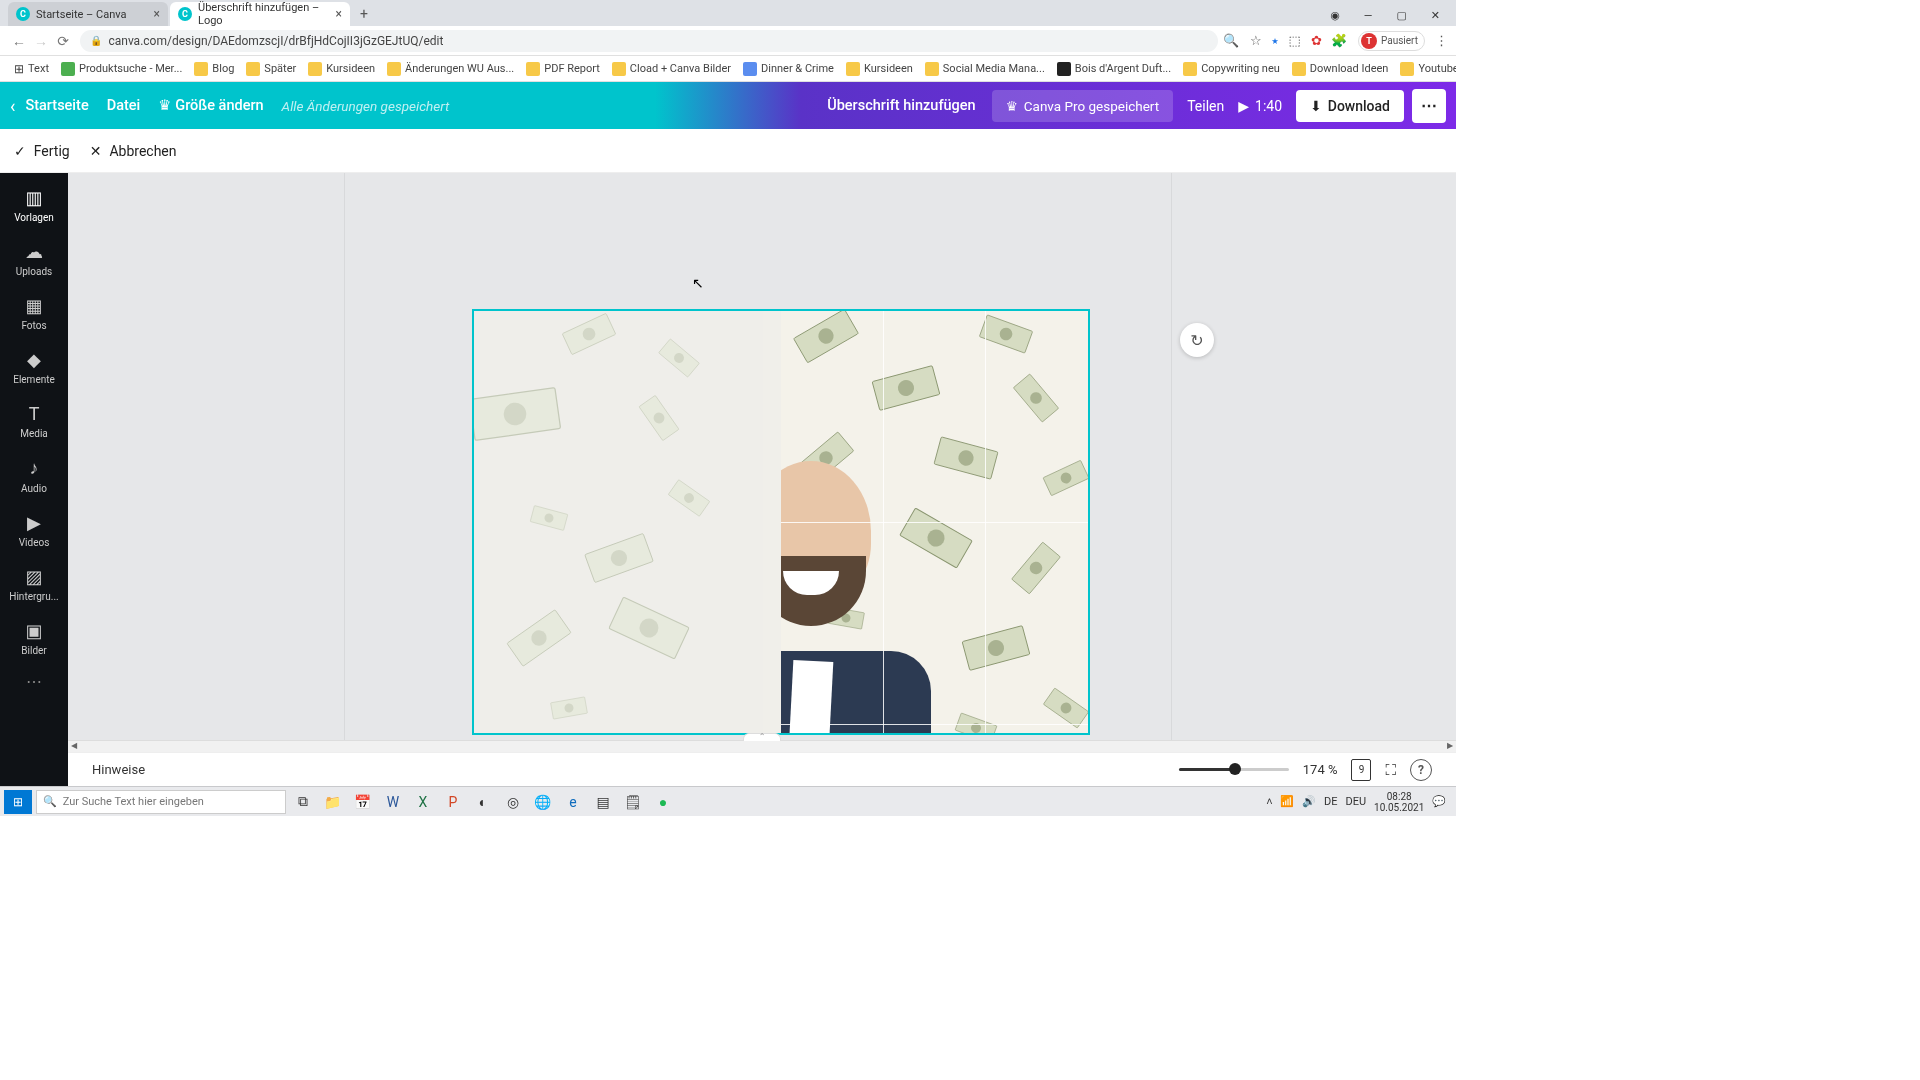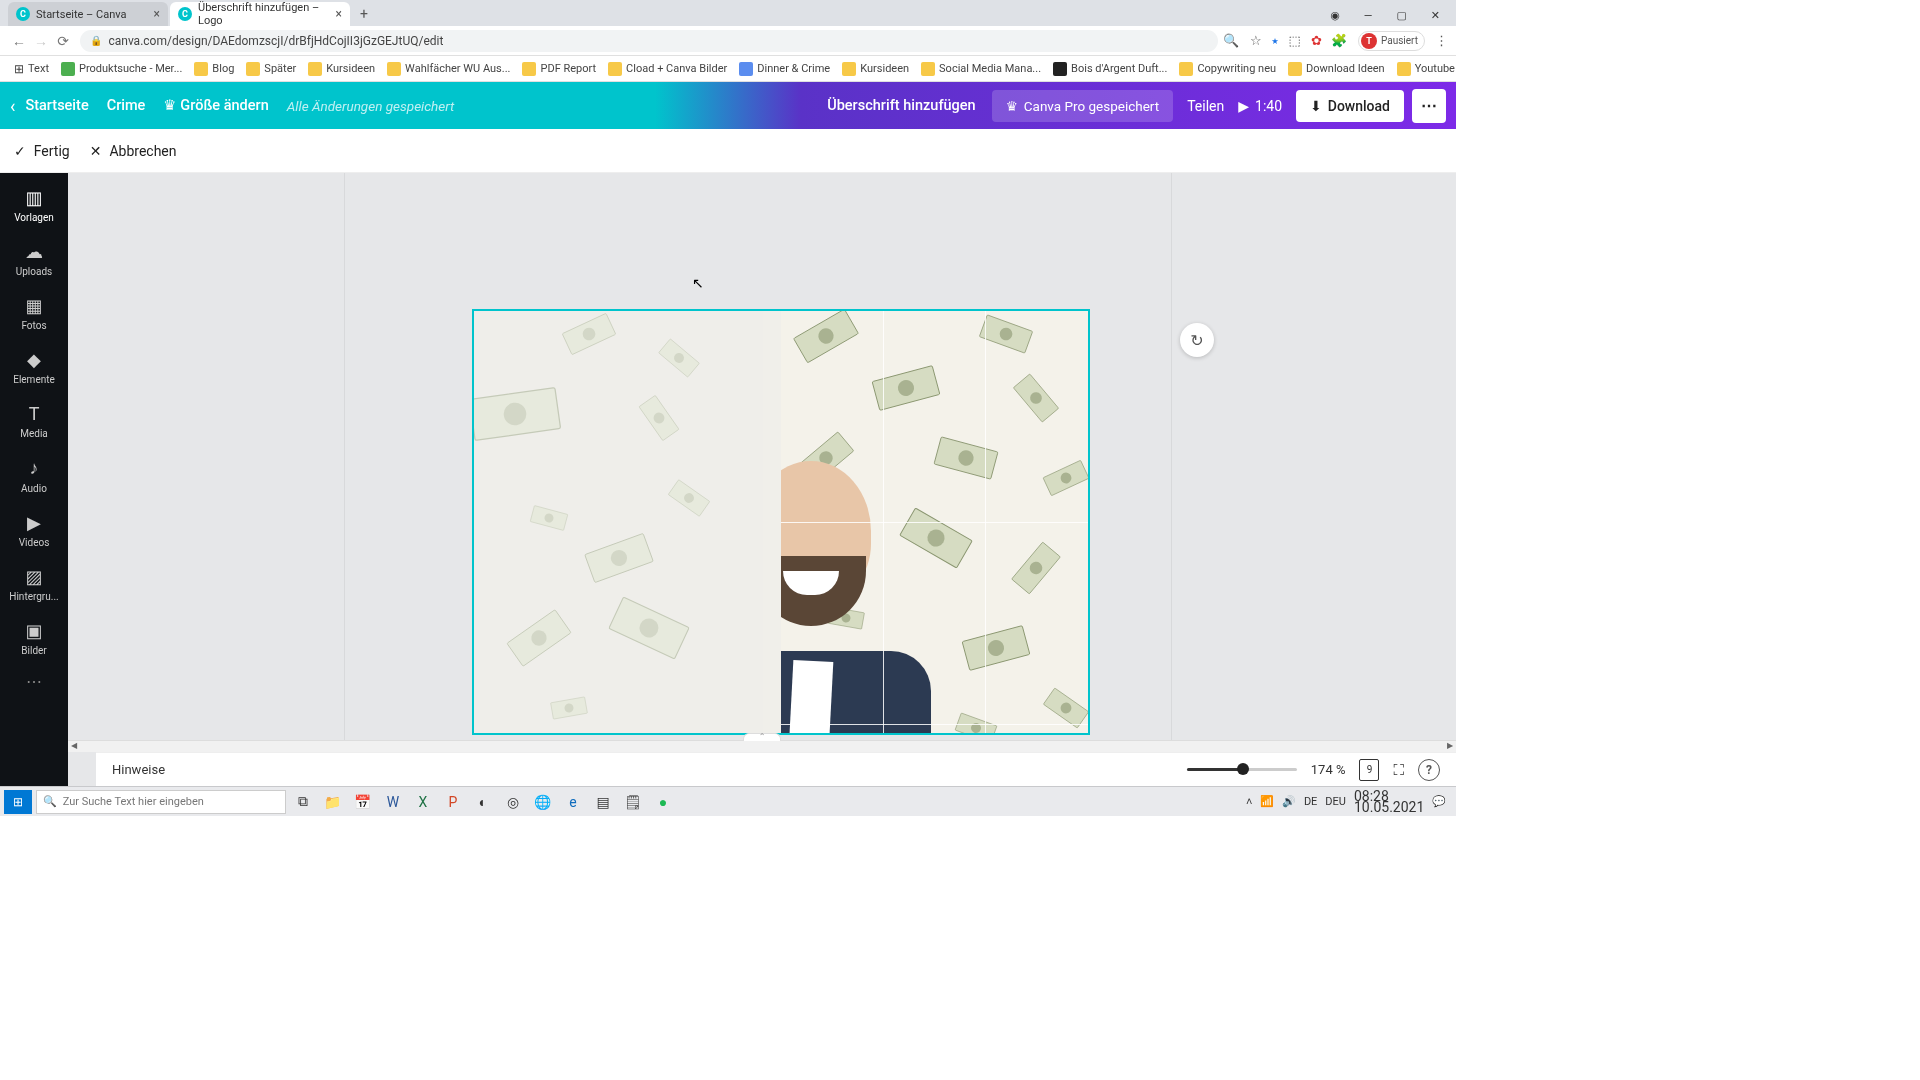--- a/index.html
+++ b/index.html
@@ -77,35 +77,35 @@
 .shirt { width: 40px; height: 90px; background: #fff; position: absolute; }
 
 .refresh-floating { position: absolute; width: 34px; height: 34px; background: #fff; border-radius: 50%; box-shadow: 0 1px 4px rgba(0,0,0,0.2); display: flex; align-items: center; justify-content: center; color: #555; font-size: 16px; }
 
 .hscroll { height: 12px; background: #f1f1f1; border-top: 1px solid #ddd; position: relative; }
 .hscroll .arrow { position: absolute; top: 0; width: 12px; height: 12px; font-size: 8px; text-align: center; color: #666; }
 .hscroll .arrow.l { left: 0; }
 .hscroll .arrow.r { right: 0; }
 .expand-notch { position: absolute; left: 50%; transform: translateX(-50%); top: -8px; width: 38px; height: 8px; background: #fff; border: 1px solid #ddd; border-bottom: none; border-radius: 6px 6px 0 0; font-size: 8px; text-align: center; color: #888; line-height: 6px; }
 
-.footer { height: 34px; background: #fff; border-top: 1px solid #eee; display: flex; align-items: center; padding: 0 16px; font-size: 13px; color: #333; margin-left: 28px; }
+.footer { height: 34px; background: #fff; border-top: 1px solid #eee; display: flex; align-items: center; padding: 0 24px; font-size: 13px; color: #333; }
 .footer .right { margin-left: auto; display: flex; align-items: center; gap: 14px; }
 .zoom-slider { width: 110px; height: 3px; background: #ccc; border-radius: 2px; position: relative; }
 .zoom-slider .dark { position: absolute; left: 0; height: 3px; background: #333; border-radius: 2px; }
 .zoom-slider .knob { position: absolute; width: 12px; height: 12px; background: #222; border-radius: 50%; top: -5px; }
 .page-box { border: 1.5px solid #333; width: 20px; height: 22px; border-radius: 2px; font-size: 10px; display: flex; align-items: center; justify-content: center; }
 .help-circle { width: 22px; height: 22px; border: 1.5px solid #555; border-radius: 50%; display: flex; align-items: center; justify-content: center; font-size: 12px; font-weight: bold; color: #555; }
 
 
 .taskbar { height: 30px; background: #e9eaed; border-top: 1px solid #c8c9cc; display: flex; align-items: center; padding: 0 4px; font-size: 11px; color: #333; }
 .taskbar .start { width: 28px; height: 24px; background: #0078d4; display: flex; align-items: center; justify-content: center; color: #fff; font-size: 12px; }
 .taskbar .search { flex: 0 0 250px; height: 24px; background: #fff; border: 1px solid #ccc; display: flex; align-items: center; padding: 0 6px; color: #777; gap: 6px; margin-left: 4px; }
 .taskbar .ticon { width: 26px; height: 24px; display: flex; align-items: center; justify-content: center; margin-left: 4px; font-size: 14px; }
 .taskbar .tray { margin-left: auto; display: flex; align-items: center; gap: 8px; padding-right: 6px; }
-.taskbar .clock { text-align: left; font-size: 14px; line-height: 11px; }
+.taskbar .clock { text-align: center; font-size: 10px; line-height: 11px; }
 
 .cursor { position: absolute; font-size: 14px; color: #000; pointer-events: none; }
 </style>
 </head>
 <body>
 
 <div class="browser-tabs">
   <div class="tab inactive">
     <span class="favicon">C</span>
     <span>Startseite – Canva</span>
@@ -164,21 +164,21 @@
   <div class="bk">
       <span class="bicon"></span>
       <span>Später</span>
     </div>
   <div class="bk">
       <span class="bicon"></span>
       <span>Kursideen</span>
     </div>
   <div class="bk">
       <span class="bicon"></span>
-      <span>Wahlfächer WU Aus...</span>
+      <span>Änderungen WU Aus...</span>
     </div>
   <div class="bk">
       <span class="bicon"></span>
       <span>PDF Report</span>
     </div>
   <div class="bk">
       <span class="bicon"></span>
       <span>Cload + Canva Bilder</span>
     </div>
   <div class="bk">
@@ -212,21 +212,21 @@
   <div class="more">
       <span>»</span>
       <span>☰</span>
       <span>Leseliste</span>
     </div>
 </div>
 
 <div class="canva-header">
   <span class="back">‹</span>
   <span class="hitem">Startseite</span>
-  <span class="hitem">Crime</span>
+  <span class="hitem">Datei</span>
   <span class="hitem"><span class="crown">♛</span><span>Größe ändern</span></span>
   <span class="saved">Alle Änderungen gespeichert</span>
   <span class="spacer"></span>
   <span class="dtitle">Überschrift hinzufügen</span>
   <div class="pro-btn">
       <span>♛</span>
       <span>Canva Pro gespeichert</span>
     </div>
   <span class="share">Teilen</span>
   <div class="play">

